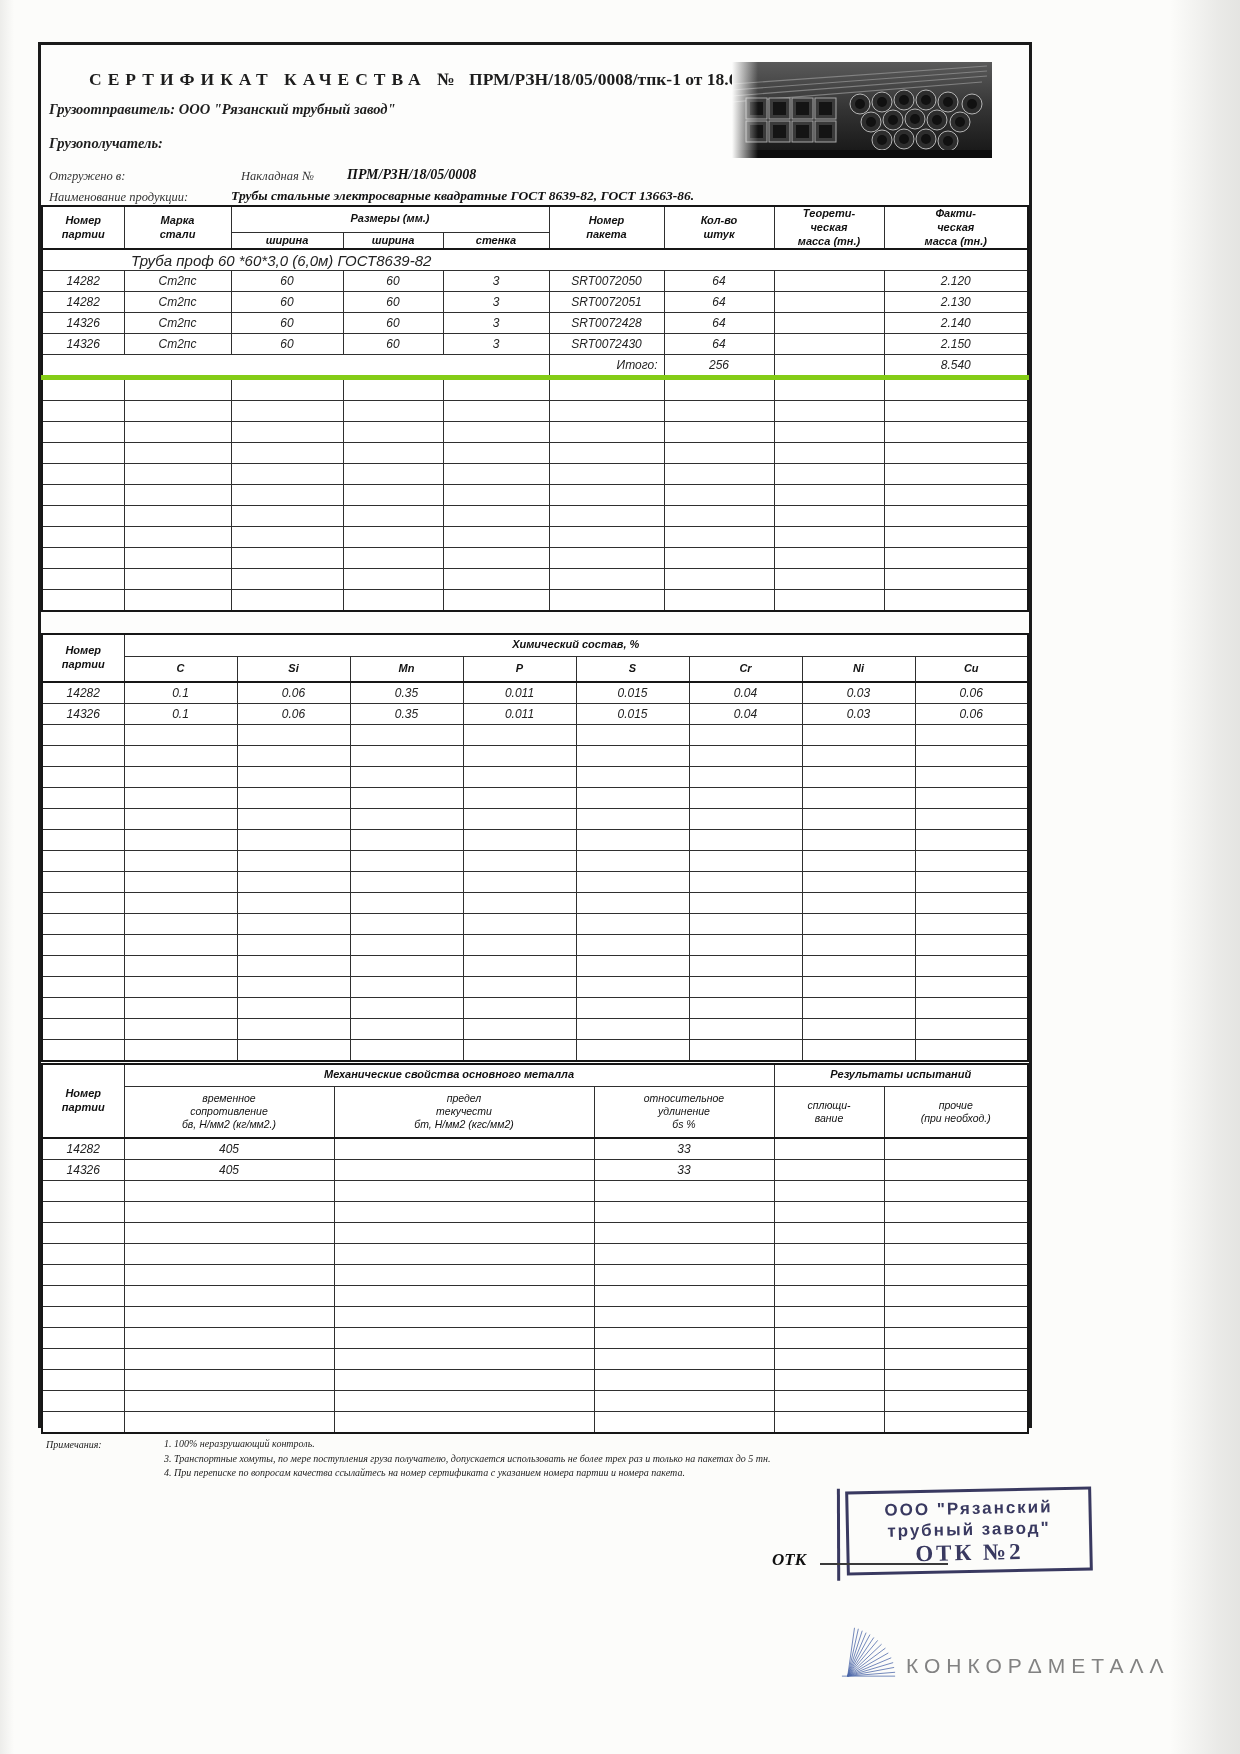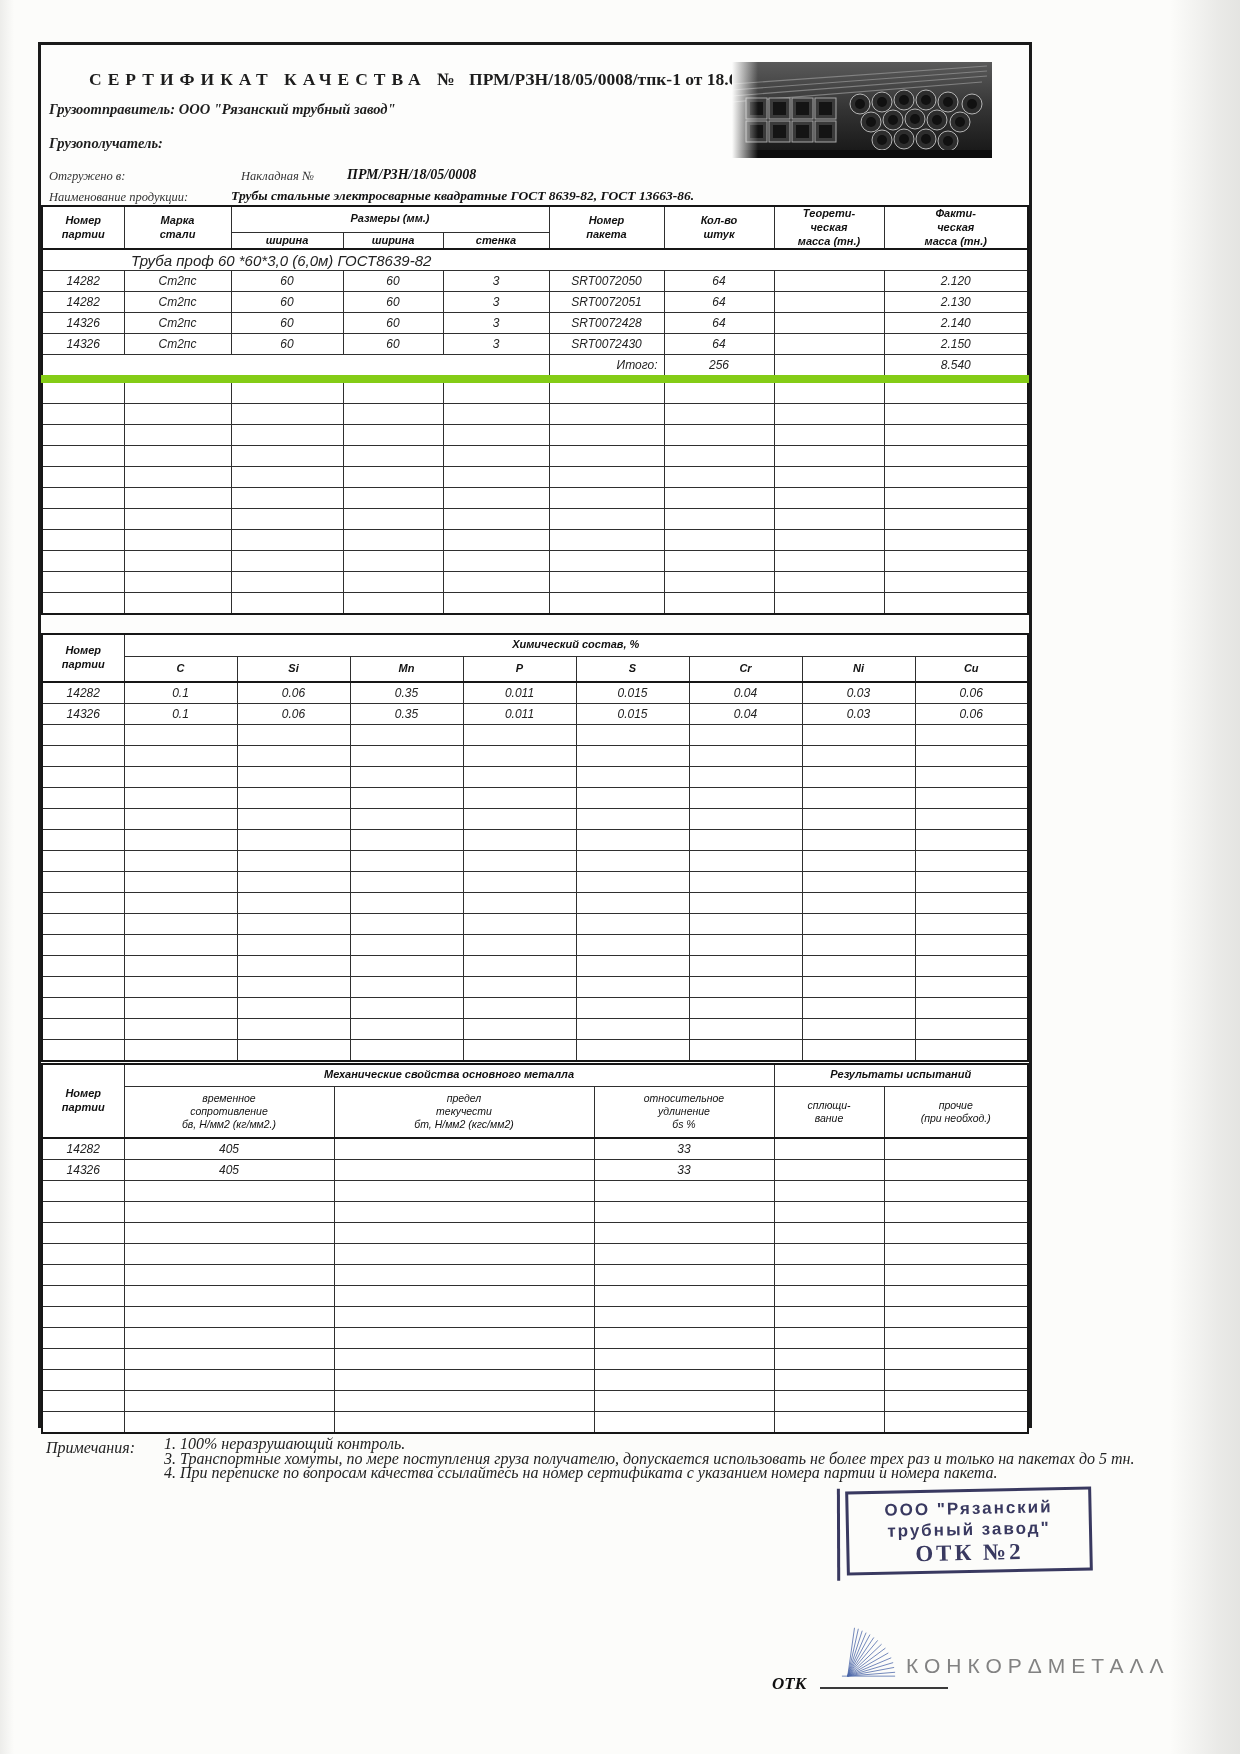--- a/index.html
+++ b/index.html
@@ -34,44 +34,44 @@
             border:2px solid #161616;background:#fff;}
   .tbl th,.tbl td{border:1px solid #2f2f2f;padding:0 3px;vertical-align:middle;overflow:hidden;}
   .tbl th{font:bold italic 11px "Liberation Sans",sans-serif;white-space:pre-line;line-height:1.25;text-align:center;color:#111;}
   .tbl td{font:italic 12px "Liberation Sans",sans-serif;text-align:center;height:20px;color:#222;}
   .tbl thead{border-bottom:2px solid #161616;}
   .t1{top:160px;}
   .t2{top:588px;}
   .t3{top:1018px;}
   .hdr-tall{height:26px;}
   .section-row td{text-align:left;padding-left:88px;font-size:15px;height:20px;}
-  .total-row{border-bottom:8px solid #84cc16;}
+  .total-row{border-bottom:5px solid #84cc16;}
   .total-row .lbl{text-align:right;padding-right:6px;}
   .bold-num{font-weight:bold;}
   .t3 th.light{font-weight:normal;font-size:10.5px;}
   .group-th{height:22px;}
   .t3 .sub-th{height:52px;}
   .t2 .sub-th{height:26px;}
 
   
   .notes{position:absolute;left:46px;top:1437px;width:1180px;font-family:"Liberation Serif",serif;
-         font-style:italic;font-size:16px;color:#222;}
+         font-style:italic;font-size:10px;color:#222;}
   .notes .nlabel{position:absolute;left:0;top:2px;}
   .notes .nitems{margin-left:118px;}
   .notes .nitems div{line-height:14.5px;white-space:nowrap;}
 
   
   .stamp{position:absolute;left:846px;top:1489px;width:246px;height:84px;box-sizing:border-box;
          border:3px solid #2b2b55;transform:rotate(-1.2deg);color:#2b2b55;text-align:center;
          padding-top:6px;opacity:.93;background:rgba(255,255,255,.0);}
   .stamp:before{content:"";position:absolute;left:-12px;top:-6px;width:3px;height:92px;background:#2b2b55;transform:rotate(1deg);}
   .stamp .s1{font:bold 17px "Liberation Sans",sans-serif;letter-spacing:2px;line-height:21px;white-space:nowrap;}
   .stamp .s3{font:bold 23px "Liberation Serif",serif;letter-spacing:3px;line-height:26px;}
 
-  .otk-line{position:absolute;left:772px;top:1674px;font-family:"Liberation Serif",serif;
+  .otk-line{position:absolute;left:772px;top:1550px;font-family:"Liberation Serif",serif;
             font-style:italic;font-weight:bold;font-size:17px;color:#111;}
   .otk-line .rule{display:inline-block;width:128px;border-bottom:2px solid #3a3a3a;margin-left:14px;vertical-align:baseline;}
 
   
   .logo{position:absolute;left:840px;top:1620px;height:60px;display:flex;align-items:flex-end;}
   .logo .logo-text{font:500 21px "Liberation Sans",sans-serif;color:#828282;letter-spacing:6px;
                    margin-left:8px;margin-bottom:2px;white-space:nowrap;}
 </style>
 </head>
 <body>

